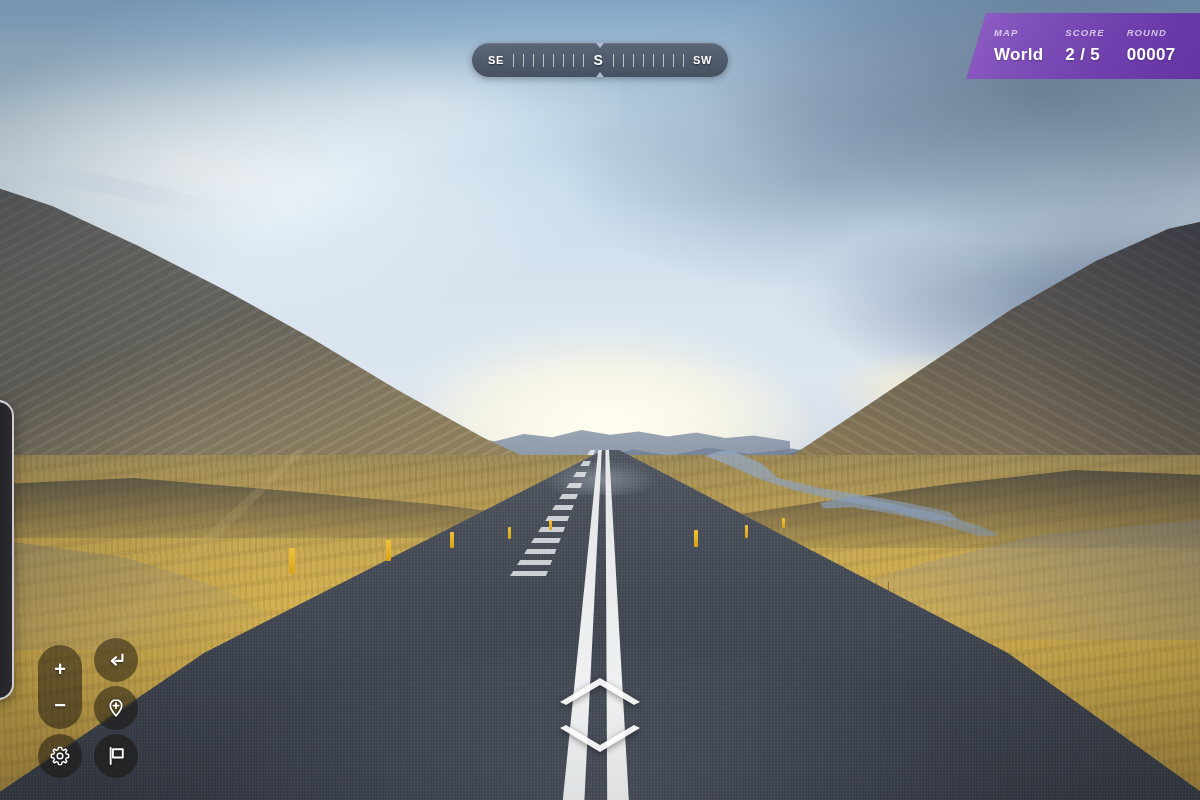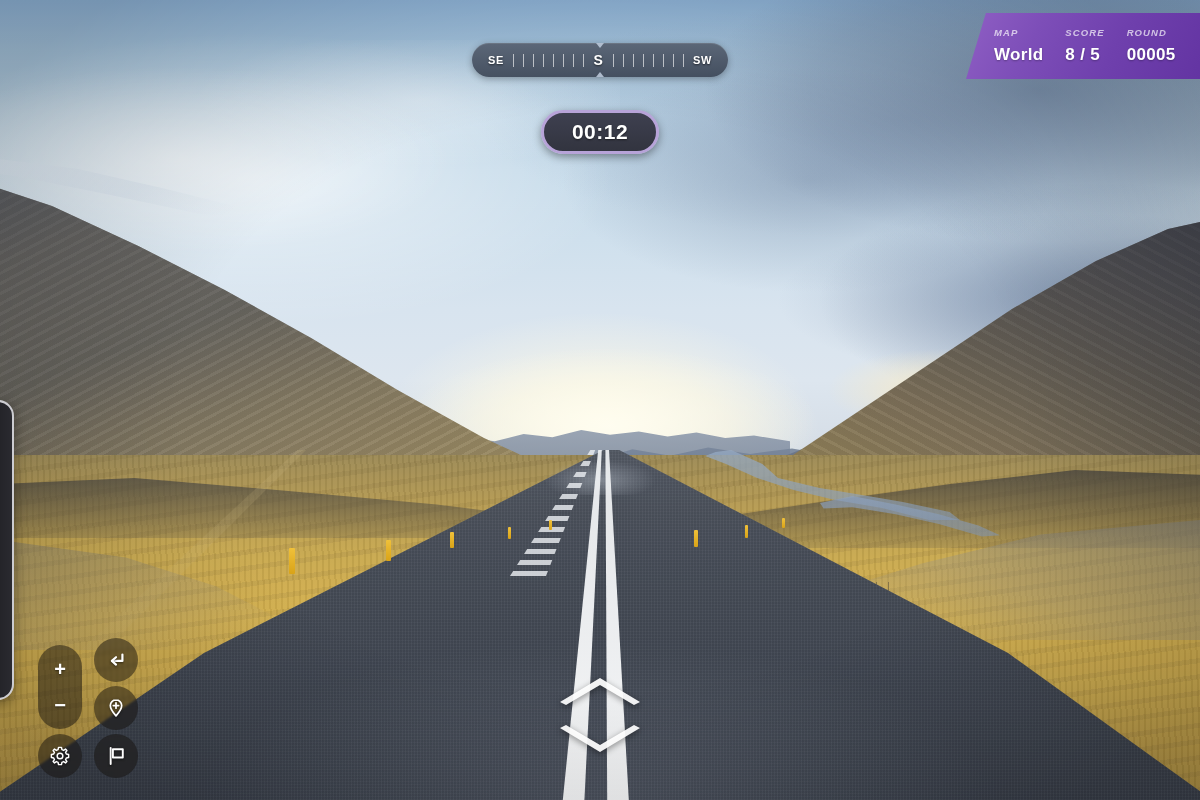--- a/index.html
+++ b/index.html
@@ -400,36 +400,33 @@
         <div class="tick"></div>
         <div class="tick"></div>
         <div class="tick"></div>
         <div class="tick"></div>
         <div class="tick"></div>
         <div class="tick"></div>
       </div>
     <span class="compass-label">SW</span>
   </div>
 
-  <div class="timer">
-    <span class="timer-text">00:12</span>
-  </div>
 
   <div class="status-hud">
     <div class="hud-col">
       <span class="hud-cap">MAP</span>
       <span class="hud-val">World</span>
     </div>
     <div class="hud-col">
       <span class="hud-cap">SCORE</span>
-      <span class="hud-val">8 / 5</span>
+      <span class="hud-val">2 / 5</span>
     </div>
     <div class="hud-col">
       <span class="hud-cap">ROUND</span>
-      <span class="hud-val">00005</span>
+      <span class="hud-val">00007</span>
     </div>
   </div>
 
   <div class="left-panel"></div>
 
   <div class="controls">
 
     <div class="zoom-pill">
       <div class="zoom-btn">+</div>
       <div class="zoom-btn">−</div>

